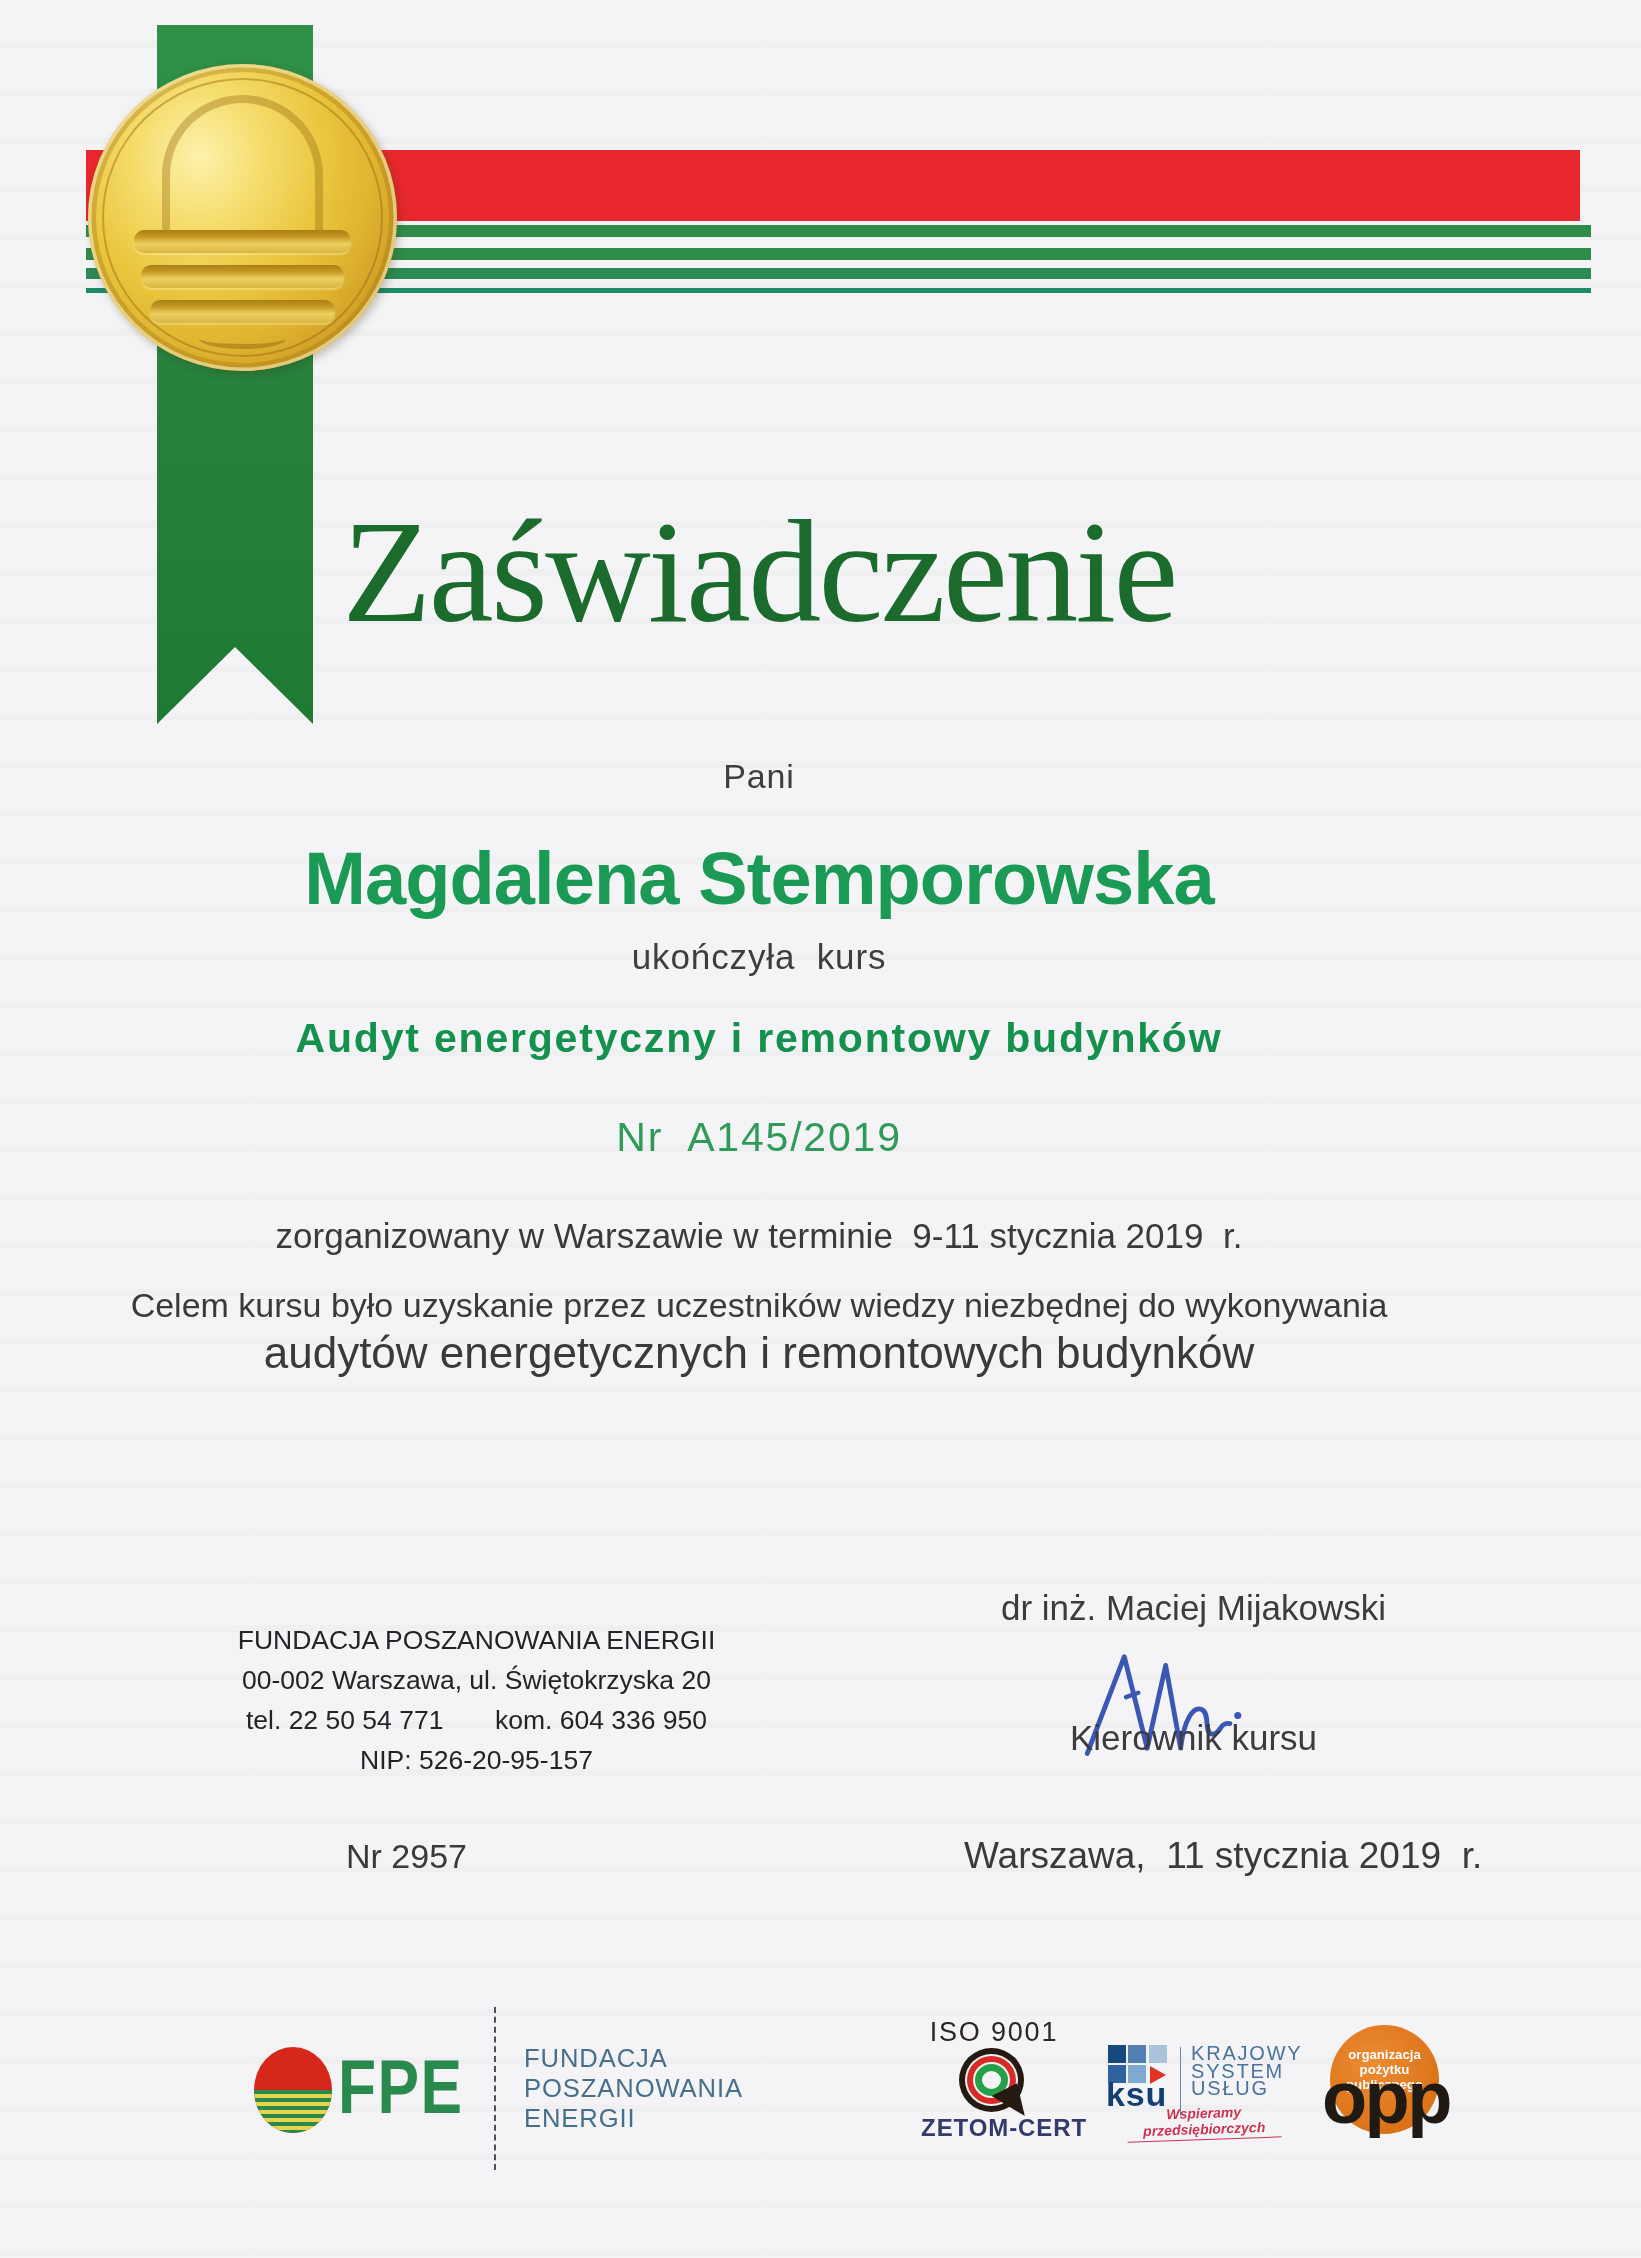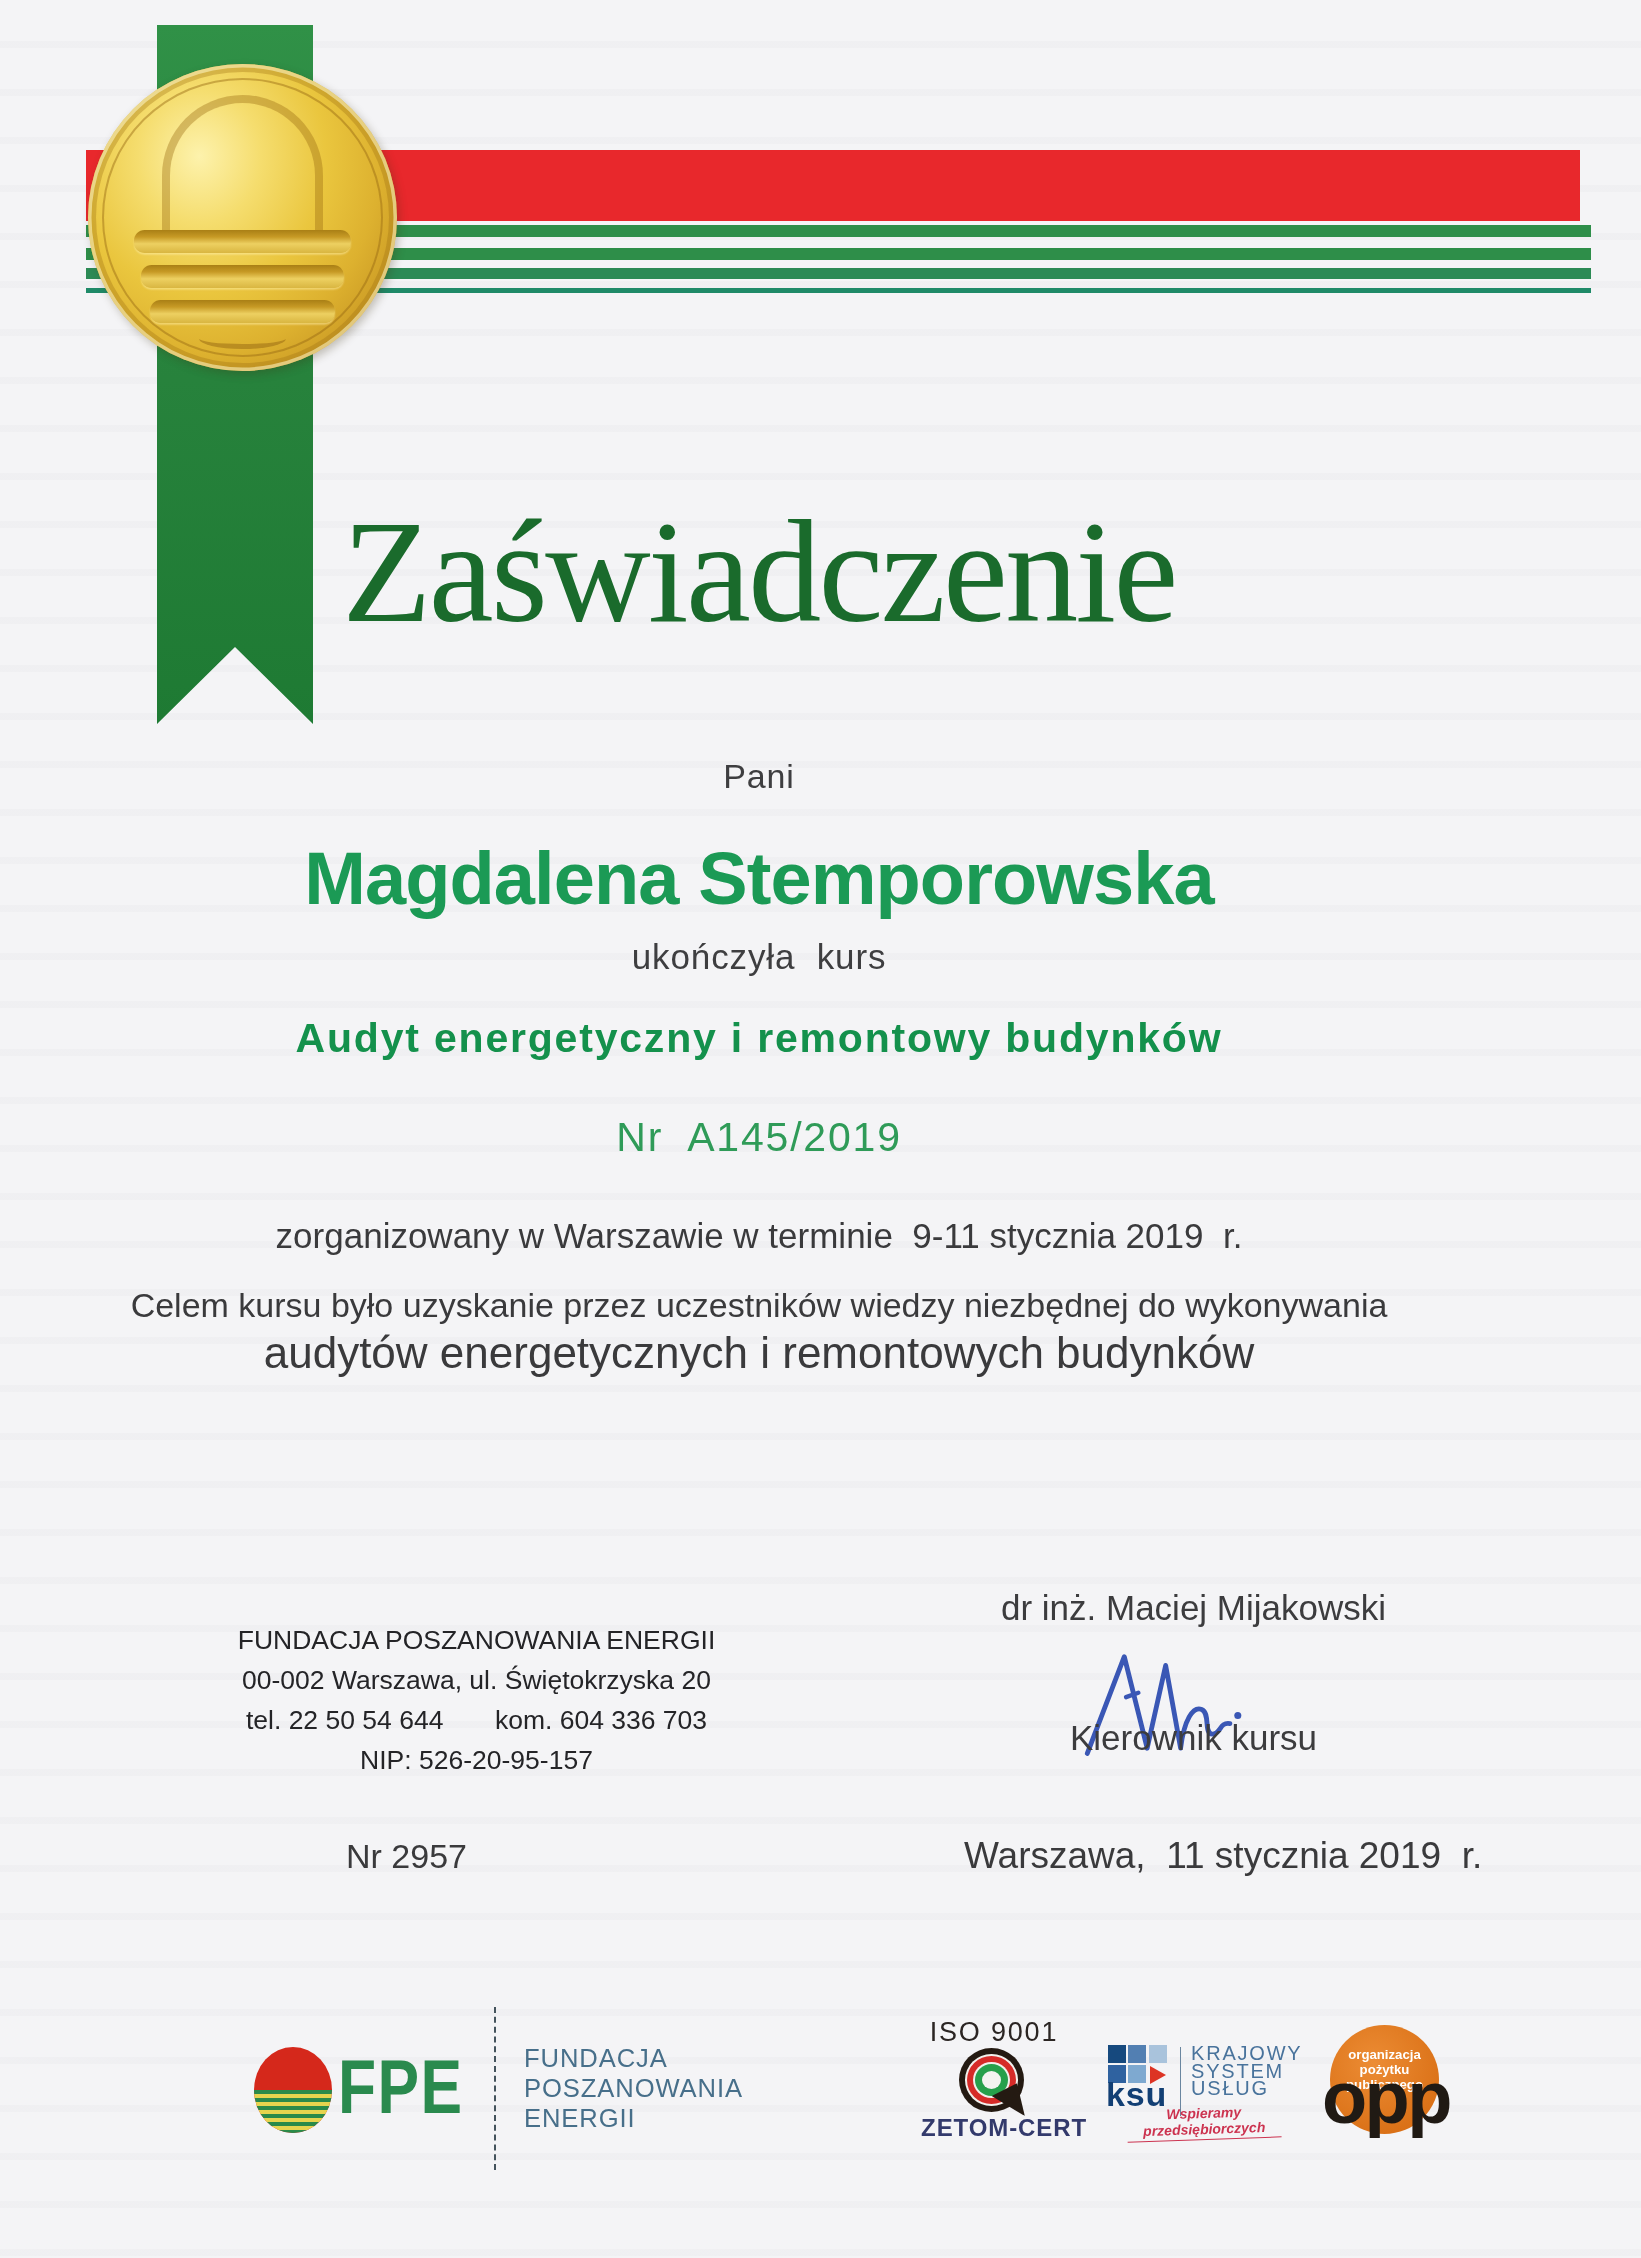--- a/index.html
+++ b/index.html
@@ -129,21 +129,21 @@
   <div class="ctext completion pre">ukończyła  kurs</div>
   <div class="ctext course">Audyt energetyczny i remontowy budynków</div>
   <div class="ctext certno pre">Nr  A145/2019</div>
   <div class="ctext event pre">zorganizowany w Warszawie w terminie  9-11 stycznia 2019  r.</div>
   <div class="ctext purpose1">Celem kursu było uzyskanie przez uczestników wiedzy niezbędnej do wykonywania</div>
   <div class="ctext purpose2">audytów energetycznych i remontowych budynków</div>
 
   <div class="issuer">
     <div>FUNDACJA POSZANOWANIA ENERGII</div>
     <div>00-002 Warszawa, ul. Świętokrzyska 20</div>
-    <div class="pre">tel. 22 50 54 644       kom. 604 336 703</div>
+    <div class="pre">tel. 22 50 54 771       kom. 604 336 950</div>
     <div>NIP: 526-20-95-157</div>
   </div>
   <div class="registry">Nr 2957</div>
 
   <div class="sig-name">dr inż. Maciej Mijakowski</div>
   <svg class="sig-svg" viewBox="0 0 200 150">
     <path d="M14,138 L56,28 L82,132 L103,38 L120,132
              C124,100 134,84 144,88 C154,92 146,116 156,116 C166,116 164,102 176,104" fill="none" stroke="#3a57b5" stroke-width="5.5" stroke-linecap="round" stroke-linejoin="round"></path>
     <path d="M58,74 L72,69" fill="none" stroke="#3a57b5" stroke-width="5" stroke-linecap="round"></path>
     <circle cx="185" cy="95" r="4" fill="#3a57b5"></circle>

